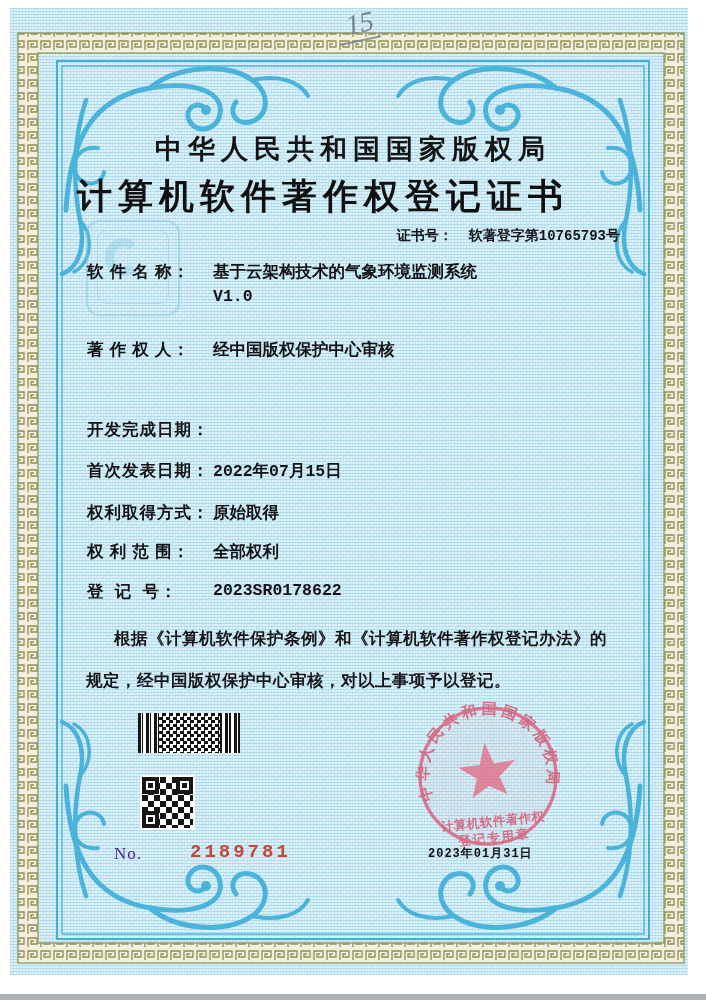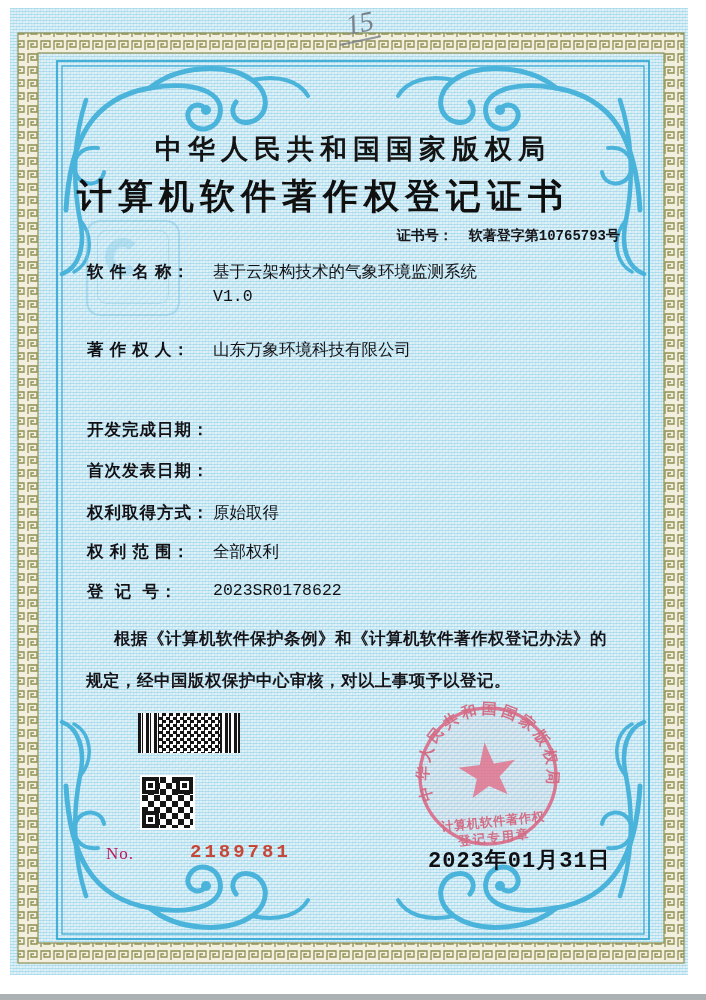--- a/index.html
+++ b/index.html
@@ -18,21 +18,21 @@
   .handwrite { left:336px; top:8px; font-size:28px; font-style:italic; color:#79828c;
     transform:rotate(-12deg); border-bottom:2px solid rgba(121,130,140,.8); padding:0 4px 0 10px; }
   .authority { left:0; top:131px; width:706px; text-align:center; font-size:27px; font-weight:700;
     letter-spacing:6px; color:#141414; }
   .cert-title { left:0; top:173px; width:646px; text-align:center; font-size:35px; font-weight:700;
     letter-spacing:6px; color:#101010; }
   .certno-row { left:0; top:227px; width:620px; text-align:right; font-size:14px; font-weight:700; color:#15151a; }
   .certno-row .gap { display:inline-block; width:16px; }
   .mono { font-family:"Liberation Mono","DejaVu Sans Mono",monospace; }
   .lbl { white-space:pre; font-size:16.5px; font-weight:700; color:#121216; letter-spacing:1px; }
-  .val { font-size:16.5px; font-weight:400; color:#121216;
+  .val { font-size:16.5px; font-weight:700; color:#121216;
     font-family:"Liberation Mono","DejaVu Sans Mono","DejaVu Serif",serif; }
   .frow { position:absolute; left:87px; }
   .fval { position:absolute; left:213px; }
   .stmt { font-size:16.5px; font-weight:700; color:#15151a; letter-spacing:0.5px; }
   .wm { left:86px; top:220px; width:94px; height:96px; border:2px solid rgba(122,196,226,0.45);
     border-radius:14px; }
   .wm-in { position:absolute; left:9px; top:8px; width:72px; height:74px;
     border:1px solid rgba(122,196,226,0.40); border-radius:10px; }
   .wm-c { position:absolute; left:17px; top:16px; width:36px; height:38px;
     border:9px solid rgba(130,200,228,0.38); border-right-color:transparent; border-radius:50%; }
@@ -43,22 +43,22 @@
     background:repeating-conic-gradient(#141414 0% 25%, #fbfbfb 0% 50%); background-size:7px 7px; }
   .bc-r { width:20px; height:100%;
     background:repeating-linear-gradient(90deg,#141414 0 2px,#fbfbfb 2px 5px,#141414 5px 8px,#fbfbfb 8px 9px); }
   .qr { left:140px; top:775px; width:55px; height:55px; background:#fff; padding:2px; }
   .qr-m { position:relative; width:51px; height:51px;
     background:repeating-conic-gradient(#161616 0% 25%, #ffffff 0% 50%); background-size:12px 12px; }
   .finder { position:absolute; width:17px; height:17px; background:#fff; border:4px solid #161616; }
   .finder::after { content:""; position:absolute; left:2px; top:2px; width:5px; height:5px; background:#161616; }
   .f-tl { left:0; top:0; } .f-tr { right:0; top:0; } .f-bl { left:0; bottom:0; }
   .seal { left:406px; top:698px; }
-  .date { left:428px; top:845px; font-size:22px; font-weight:700; color:#101014; letter-spacing:1px; }
-  .no-label { left:106px; top:844px; font-size:17px; color:#be185d; letter-spacing:1px; }
+  .date { left:428px; top:845px; font-size:12px; font-weight:700; color:#101014; letter-spacing:1px; }
+  .no-label { left:114px; top:844px; font-size:17px; color:#4c1d95; letter-spacing:1px; }
   .serial { left:160px; top:841px; font-size:19px; font-weight:700; letter-spacing:3px;
     font-family:"Liberation Mono","DejaVu Sans Mono",monospace;margin-left:30px; }
   .scan-edge { left:0; top:994px; width:706px; height:6px; background:#9ea4a6; opacity:.85; }
 </style>
 </head>
 <body>
 
 <div class="stage">
   <div class="paper"></div>
 
@@ -106,25 +106,26 @@
   <div class="abs wm">
     <div class="wm-in"></div>
       <div class="wm-c"></div>
   </div>
 
   <div class="frow lbl" style="top:261px">软 件 名 称：</div>
   <div class="fval val" style="top:261px">基于云架构技术的气象环境监测系统</div>
   <div class="fval val" style="top:287px">V1.0</div>
 
   <div class="frow lbl" style="top:339px">著 作 权 人：</div>
-  <div class="fval val" style="top:339px">山东万象环境科技有限公司</div>
+  <div class="fval val" style="top:339px">经中国版权保护中心审核</div>
 
   <div class="frow lbl" style="top:419px">开发完成日期：</div>
 
   <div class="frow lbl" style="top:460px">首次发表日期：</div>
+  <div class="fval val" style="top:460px">2022年07月15日</div>
 
   <div class="frow lbl" style="top:502px">权利取得方式：</div>
   <div class="fval val" style="top:502px">原始取得</div>
 
   <div class="frow lbl" style="top:541px">权 利 范 围：</div>
   <div class="fval val" style="top:541px">全部权利</div>
 
   <div class="frow lbl" style="top:581px">登  记  号：</div>
   <div class="fval val" style="top:581px">2023SR0178622</div>
 

